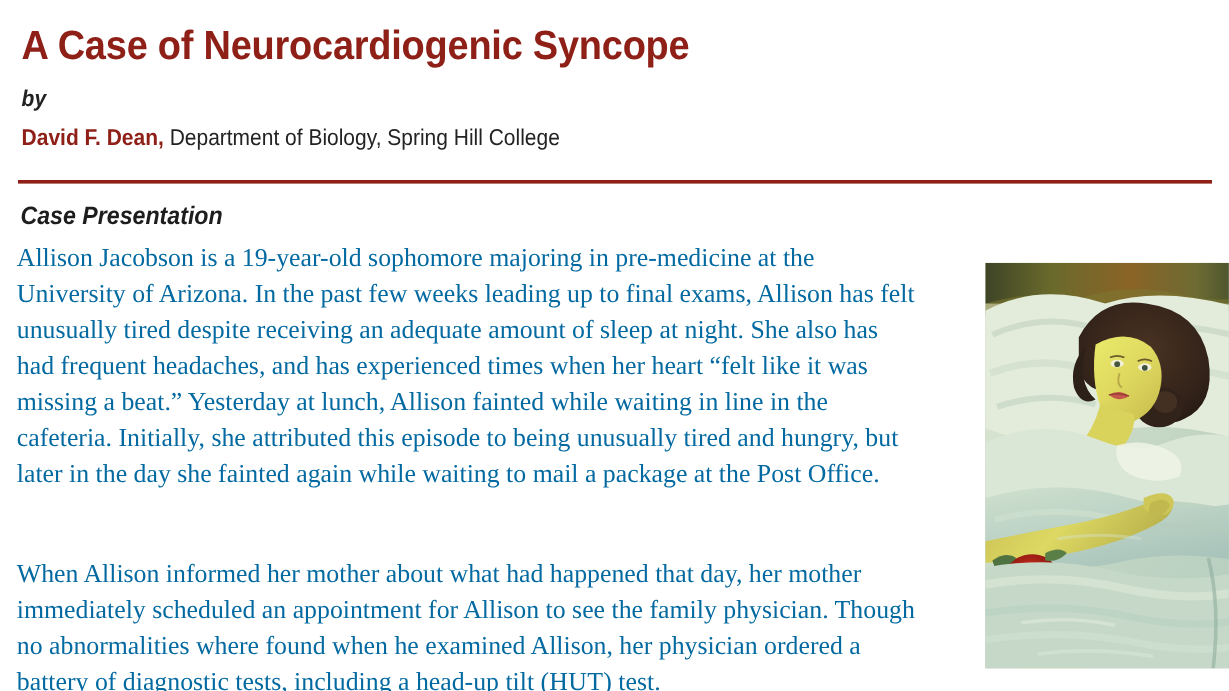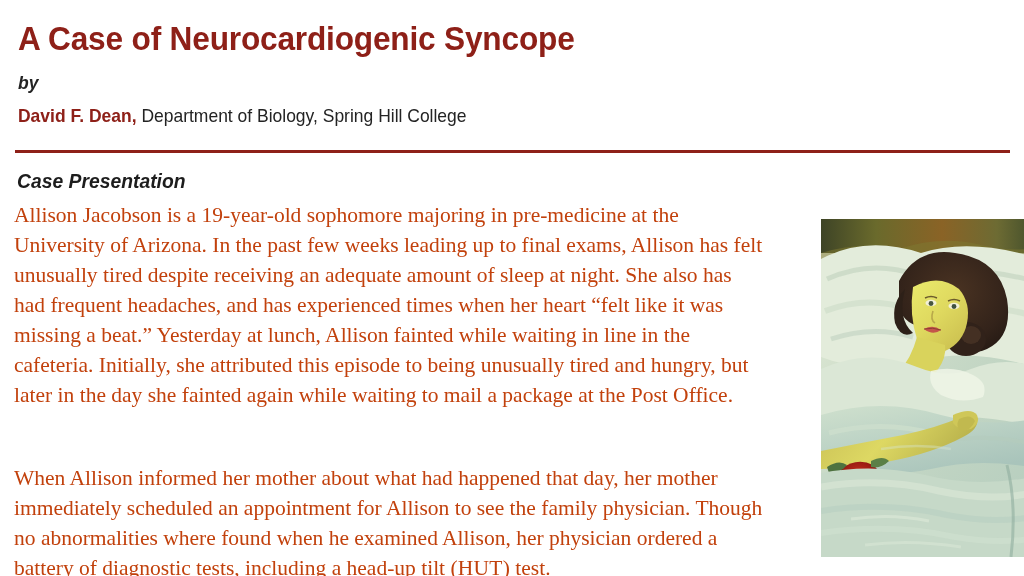--- a/index.html
+++ b/index.html
@@ -95,21 +95,21 @@
   .body-col {
     position: absolute;
     left: 14px;
     top: 200px;
     width: 752px;
   }
   .body-par {
     font-family: "Liberation Serif", "DejaVu Serif", serif;
     font-size: 21.5px;
     line-height: 30px;
-    color: #c2410c;
+    color: #0369a1;
     margin: 0;
     white-space: pre-line;
   }
   .body-par + .body-par {
     margin-top: 23px;
   }
   .smallcaps {
     font-variant: small-caps;
     font-size: 1em;
     letter-spacing: 0.3px;

